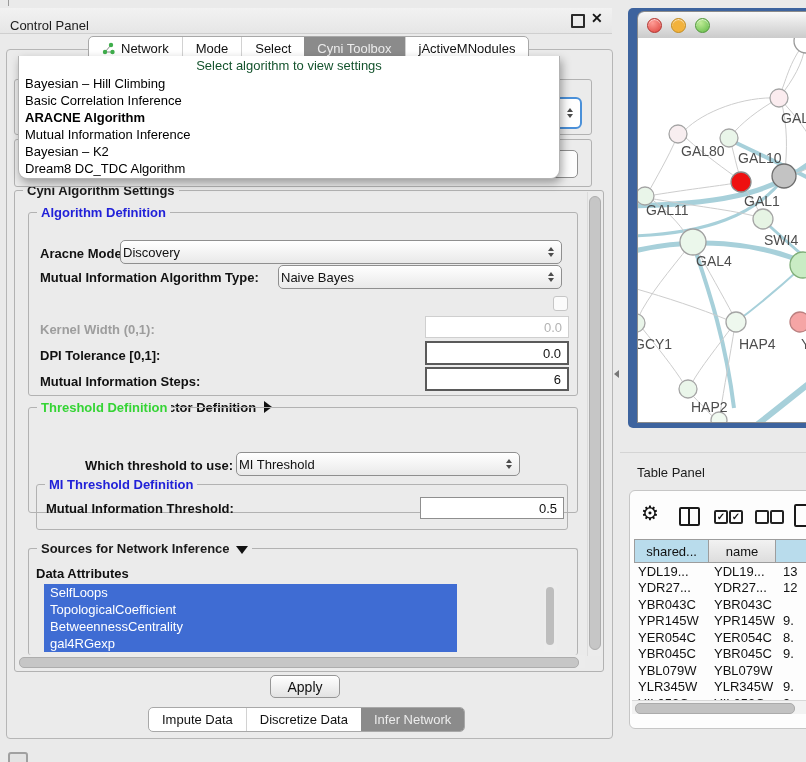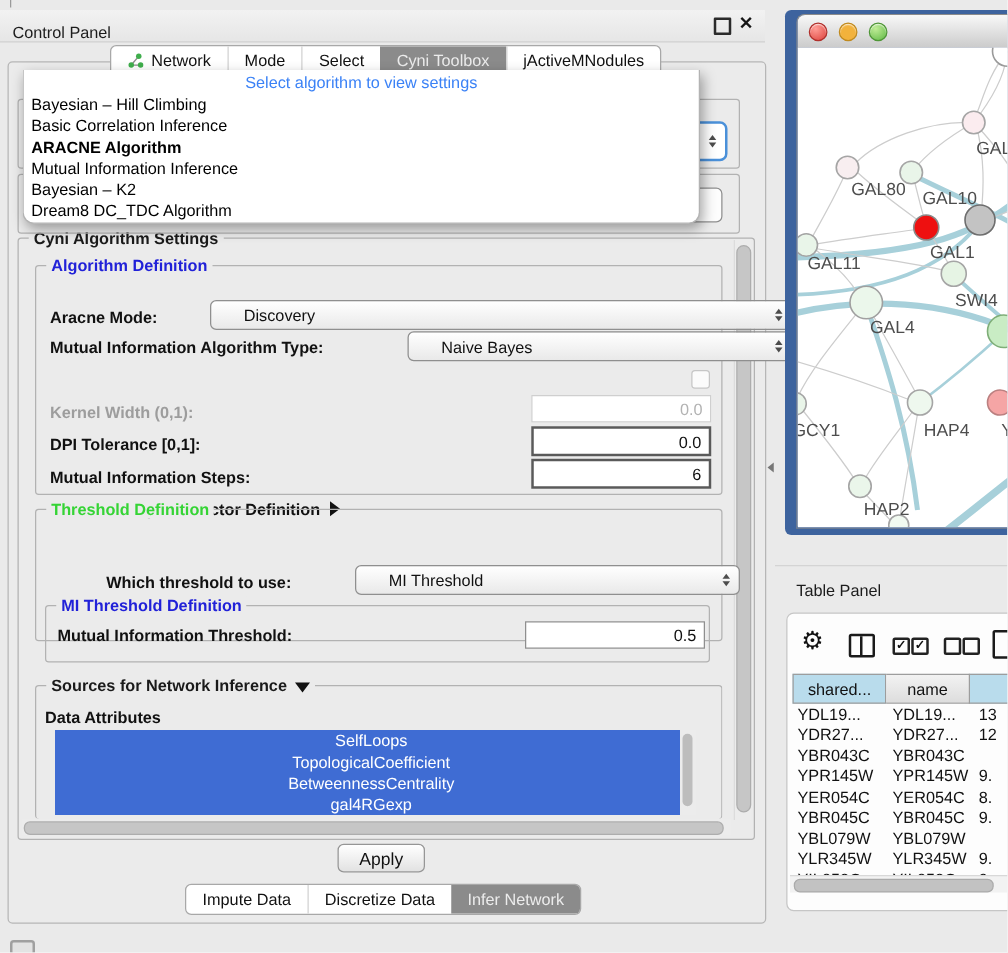--- a/index.html
+++ b/index.html
@@ -13,56 +13,56 @@
   #cp-body{left:6px;top:49px;width:605px;height:688px;background:#ebebeb;border:1px solid #b6b6b6;border-radius:4px;}
   
   .tabstrip{background:#fff;border:1px solid #a8a8a8;border-radius:5px;display:flex;overflow:hidden;z-index:20;}
   #top-tabs{left:88px;top:36px;height:23px;}
   .tab{display:flex;align-items:center;padding:0 13px;font-size:13px;color:#111;border-left:1px solid #d2d2d2;white-space:nowrap;}
   .tab:first-child{border-left:none;}
   .tab.selected{background:#8b8b8b;color:#ececec;border-left:none;}
   .tab .net-ico{margin-right:6px;display:inline-flex;}
   
   #popup{left:18px;top:56px;width:540px;height:122px;background:#fff;border:1px solid #b3b3b3;border-top:none;border-radius:0 0 9px 9px;box-shadow:2px 4px 10px rgba(0,0,0,.35);z-index:40;overflow:hidden;}
-  #popup-header{height:19px;text-align:center;color:#3b82f6;font-size:13px;line-height:19px;}
+  #popup-header{height:19px;text-align:center;color:#14532d;font-size:13px;line-height:19px;}
   .popup-item{height:17px;line-height:17px;padding-left:6px;font-size:13px;color:#000;}
   .popup-item.bold{font-weight:bold;}
   
   .group{border:1px solid #b2b2b2;border-radius:3px;}
   .group-title{position:absolute;top:-8px;left:8px;background:#ebebeb;padding:0 4px;font-size:13px;color:#1a1a1a;white-space:nowrap;font-weight:bold;}
   .group-title.blue{color:#2121d8;}
   .group-title.green{color:#35d435;}
   #frag-group1{left:14px;top:79px;width:576px;height:54px;z-index:5;}
   #frag-group2{left:14px;top:139px;width:576px;height:46px;z-index:5;}
   #frag-combo-ring{left:30px;top:97px;width:548px;height:28px;background:#fff;border:2px solid #4a90d9;border-radius:6px;z-index:6;}
   #frag-combo2{left:24px;top:150px;width:552px;height:26px;background:#fdfdfd;border:1px solid #8f8f8f;border-radius:5px;z-index:6;}
   
   #settings-group{left:14px;top:190px;width:588px;height:480px;}
   #settings-vscroll{left:587px;top:192px;width:13px;height:464px;background:#ececec;border-left:1px solid #dcdcdc;}
   #settings-vscroll .thumb{position:absolute;left:1px;top:4px;width:10px;height:452px;background:#c6c6c6;border:1px solid #adadad;border-radius:6px;}
   #settings-hscroll{left:17px;top:655px;width:568px;height:13px;background:#ececec;}
   #settings-hscroll .thumb{position:absolute;left:2px;top:2px;width:558px;height:9px;background:#c6c6c6;border:1px solid #adadad;border-radius:5px;}
   #algo-group{left:28px;top:212px;width:548px;height:182px;}
   .flabel{position:absolute;font-size:13px;font-weight:bold;color:#111;white-space:nowrap;}
   .flabel.disabled{color:#9d9d9d;}
-  .combo{position:absolute;height:22px;background:linear-gradient(#ffffff,#e9e9e9);border:1px solid #8f8f8f;border-radius:5px;display:flex;align-items:center;padding-left:26px;font-size:13px;color:#111;margin-left:48px;}
+  .combo{position:absolute;height:22px;background:linear-gradient(#ffffff,#e9e9e9);border:1px solid #8f8f8f;border-radius:5px;display:flex;align-items:center;padding-left:2px;font-size:13px;color:#111;}
   .stepper{position:absolute;right:7px;top:50%;transform:translateY(-50%);display:flex;flex-direction:column;align-items:center;gap:2px;}
   .tri-up{width:0;height:0;border-left:3.5px solid transparent;border-right:3.5px solid transparent;border-bottom:4.5px solid #4c4c4c;}
   .tri-down{width:0;height:0;border-left:3.5px solid transparent;border-right:3.5px solid transparent;border-top:4.5px solid #4c4c4c;}
   .field{position:absolute;height:20px;background:#fff;display:flex;align-items:center;justify-content:flex-end;padding-right:6px;font-size:13px;color:#111;}
   .field.dim{border:1px solid #cfcfcf;color:#b3b3b3;}
   .field.dark{border:2px solid #5a5a5a;}
   .field.norm{border:1px solid #8f8f8f;}
   #mk-checkbox{left:553px;top:296px;width:13px;height:13px;border:1px solid #c6c6c6;border-radius:3px;background:#fbfbfb;}
   .tri-right{display:inline-block;width:0;height:0;border-top:6px solid transparent;border-bottom:6px solid transparent;border-left:8px solid #111;margin-left:8px;vertical-align:-1px;}
   .tri-dn-big{display:inline-block;width:0;height:0;border-left:6px solid transparent;border-right:6px solid transparent;border-top:8px solid #111;margin-left:6px;vertical-align:-1px;}
   #threshold-group{left:28px;top:407px;width:548px;height:104px;}
   #mithr-group{left:36px;top:484px;width:530px;height:44px;}
   #sources-group{left:28px;top:548px;width:548px;height:106px;border-bottom:none;}
-  #attr-list{left:44px;top:584px;width:500px;height:68px;background:#3f6cd3;overflow:hidden;text-align:center;}
+  #attr-list{left:44px;top:584px;width:413px;height:68px;background:#3f6cd3;overflow:hidden;}
   .attr-item{height:17px;line-height:17px;color:#fff;padding-left:6px;font-size:13px;white-space:nowrap;}
   #attr-vscroll{left:544px;top:584px;width:13px;height:68px;background:#ececec;}
   #attr-vscroll .thumb{position:absolute;left:2px;top:3px;width:8px;height:58px;background:#bdbdbd;border-radius:4px;}
   #apply-btn{left:270px;top:675px;width:68px;height:21px;background:linear-gradient(#ffffff,#e2e2e2);border:1px solid #969696;border-radius:5px;display:flex;align-items:center;justify-content:center;font-size:14px;color:#111;}
   #bottom-tabs{left:148px;top:707px;height:23px;}
   
   #top-left-tick{left:8px;top:0;width:1px;height:6px;background:#9a9a9a;}
   #bottom-left-icon{left:8px;top:752px;width:16px;height:14px;border:2px solid #a0a0a0;border-radius:3px;background:#e3e3e3;}
   #divider-arrow{left:614px;top:370px;width:0;height:0;border-top:4px solid transparent;border-bottom:4px solid transparent;border-right:5px solid #777;}
   

